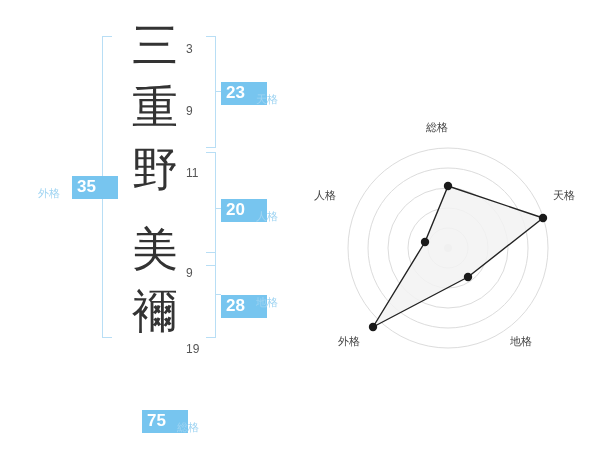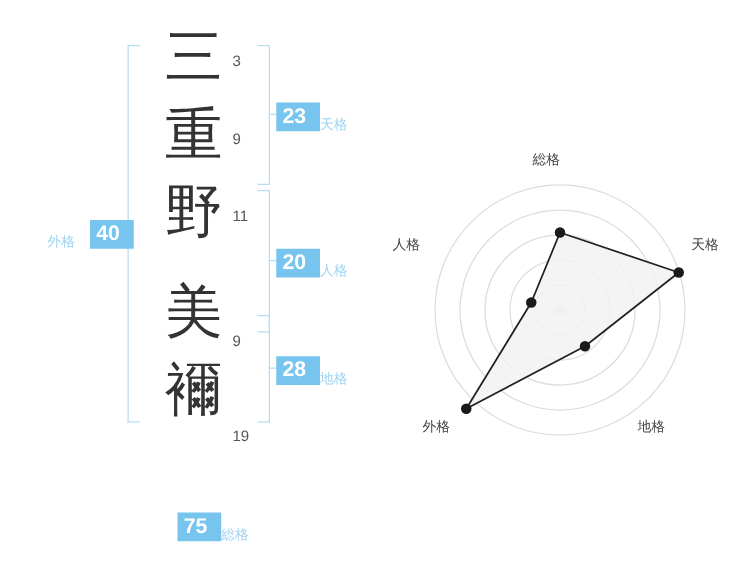--- a/index.html
+++ b/index.html
@@ -59,21 +59,21 @@
     border-style: solid;
   }
 
   .badge {
     position: absolute;
     background: #77c5ef;
     color: #ffffff;
     font-family: "Liberation Sans", sans-serif;
     font-size: 17px;
     font-weight: bold;
-    padding: 2px 11px 3px 5px;
+    padding: 2px 22px 3px 5px;
     line-height: 18px;
     letter-spacing: 0px;
   }
   .badge-label {
     position: absolute;
     color: #9fd4f2;
     font-size: 11px;
     font-family: "DejaVu Sans", sans-serif;
   }
 
@@ -110,36 +110,36 @@
     <span class="stroke-num" style="left:186px; top:42px;">3</span>
     <span class="stroke-num" style="left:186px; top:104px;">9</span>
     <span class="stroke-num" style="left:186px; top:166px;">11</span>
     <span class="stroke-num" style="left:186px; top:266px;">9</span>
     <span class="stroke-num" style="left:186px; top:342px;">19</span>
 
     <div class="brk" style="left:102px; top:36px; width:9px; height:300px; border-width:1px 0 1px 1px;"></div>
 
     <div class="brk" style="left:96px; top:185px; width:6px; height:0; border-width:1px 0 0 0;"></div>
 
-    <span class="badge" style="left:72px; top:176px;">40</span>
+    <span class="badge" style="left:72px; top:176px;">35</span>
     <span class="badge-label" style="left:38px; top:186px;">外格</span>
 
     <div class="brk" style="left:206px; top:36px; width:9px; height:110px; border-width:1px 1px 1px 0;"></div>
     <div class="brk" style="left:215px; top:91px; width:6px; height:0; border-width:1px 0 0 0;"></div>
     <span class="badge" style="left:221px; top:82px;">23</span>
     <span class="badge-label" style="left:256px; top:92px;">天格</span>
 
     <div class="brk" style="left:206px; top:152px; width:9px; height:112px; border-width:1px 1px 1px 0;"></div>
     <div class="brk" style="left:215px; top:208px; width:6px; height:0; border-width:1px 0 0 0;"></div>
     <span class="badge" style="left:221px; top:199px;text-align:right;">20</span>
     <span class="badge-label" style="left:256px; top:209px;">人格</span>
 
     <div class="brk" style="left:206px; top:252px; width:9px; height:84px; border-width:1px 1px 1px 0;"></div>
     <div class="brk" style="left:215px; top:294px; width:6px; height:0; border-width:1px 0 0 0;"></div>
-    <span class="badge" style="left:221px; top:285px;">28</span>
+    <span class="badge" style="left:221px; top:295px;">28</span>
     <span class="badge-label" style="left:256px; top:295px;">地格</span>
 
     <span class="badge" style="left:142px; top:410px;">75</span>
     <span class="badge-label" style="left:177px; top:420px;">総格</span>
   </div>
 
   <div class="chart-panel">
     <svg width="300" height="470" viewBox="0 0 300 470">
 
       <g fill="none" stroke="#dcdcdc" stroke-width="1">

